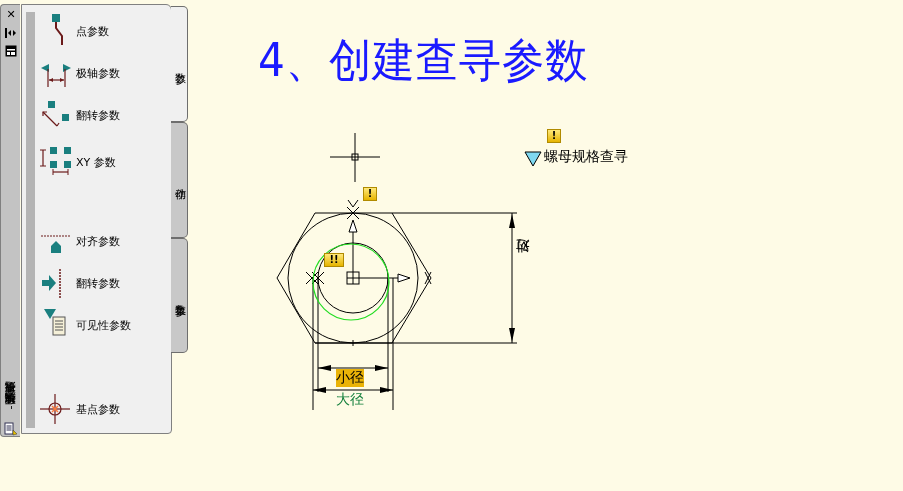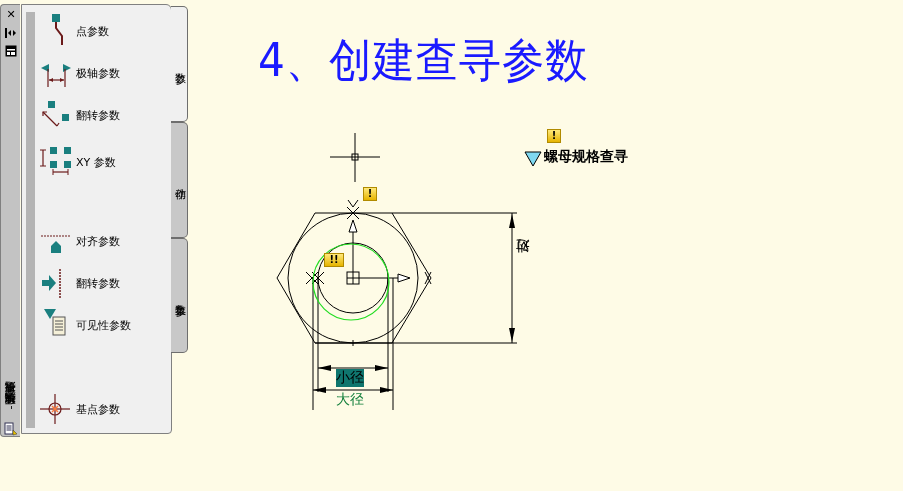--- a/index.html
+++ b/index.html
@@ -60,21 +60,20 @@
   
   .heading {
     position:absolute; left:258px; top:30px;
     font-family:"DejaVu Sans", sans-serif;
     font-size:46px; color:#1a1aff; letter-spacing:1px; white-space:nowrap;
     transform:scaleX(0.92); transform-origin:left top;
   }
   .lookup-label {
     position:absolute; left:544px; top:148px; font-size:14px; color:#000;
     white-space:nowrap;
-    font-weight:bold;
   }
   .warn {
     position:absolute; width:14px; height:14px;
     background:linear-gradient(#ffe97a,#e6b400); border:1px solid #b08a00;
     box-sizing:border-box; font-size:10px; font-weight:bold; color:#000;
     text-align:center; line-height:12px;
   }
   .drawing { position:absolute; left:0; top:0; }
 </style>
 </head>
@@ -281,15 +280,15 @@
   <polygon points="512,342 509,328 515,328" fill="#000"></polygon>
   <polygon points="318,368 331,365 331,371" fill="#000"></polygon>
   <polygon points="388,368 375,365 375,371" fill="#000"></polygon>
   <polygon points="313,390 326,387 326,393" fill="#000"></polygon>
   <polygon points="393,390 380,387 380,393" fill="#000"></polygon>
 </svg>
 
 <div class="warn" style="left:363px;top:187px">!</div>
 <div class="warn" style="left:324px;top:253px;width:20px">!!</div>
 
-<div style="position:absolute;left:336px;top:369px;font-size:14px;color:#000;background:#0f766e">小径</div>
+<div style="position:absolute;left:336px;top:369px;font-size:14px;color:#000;background:#eab308">小径</div>
 <div style="position:absolute;left:336px;top:391px;font-size:14px;color:#15803d">大径</div>
 <div style="position:absolute;left:513px;top:264px;font-size:14px;color:#000;writing-mode:vertical-rl;transform:rotate(180deg)">对边</div>
 
 </body></html>

